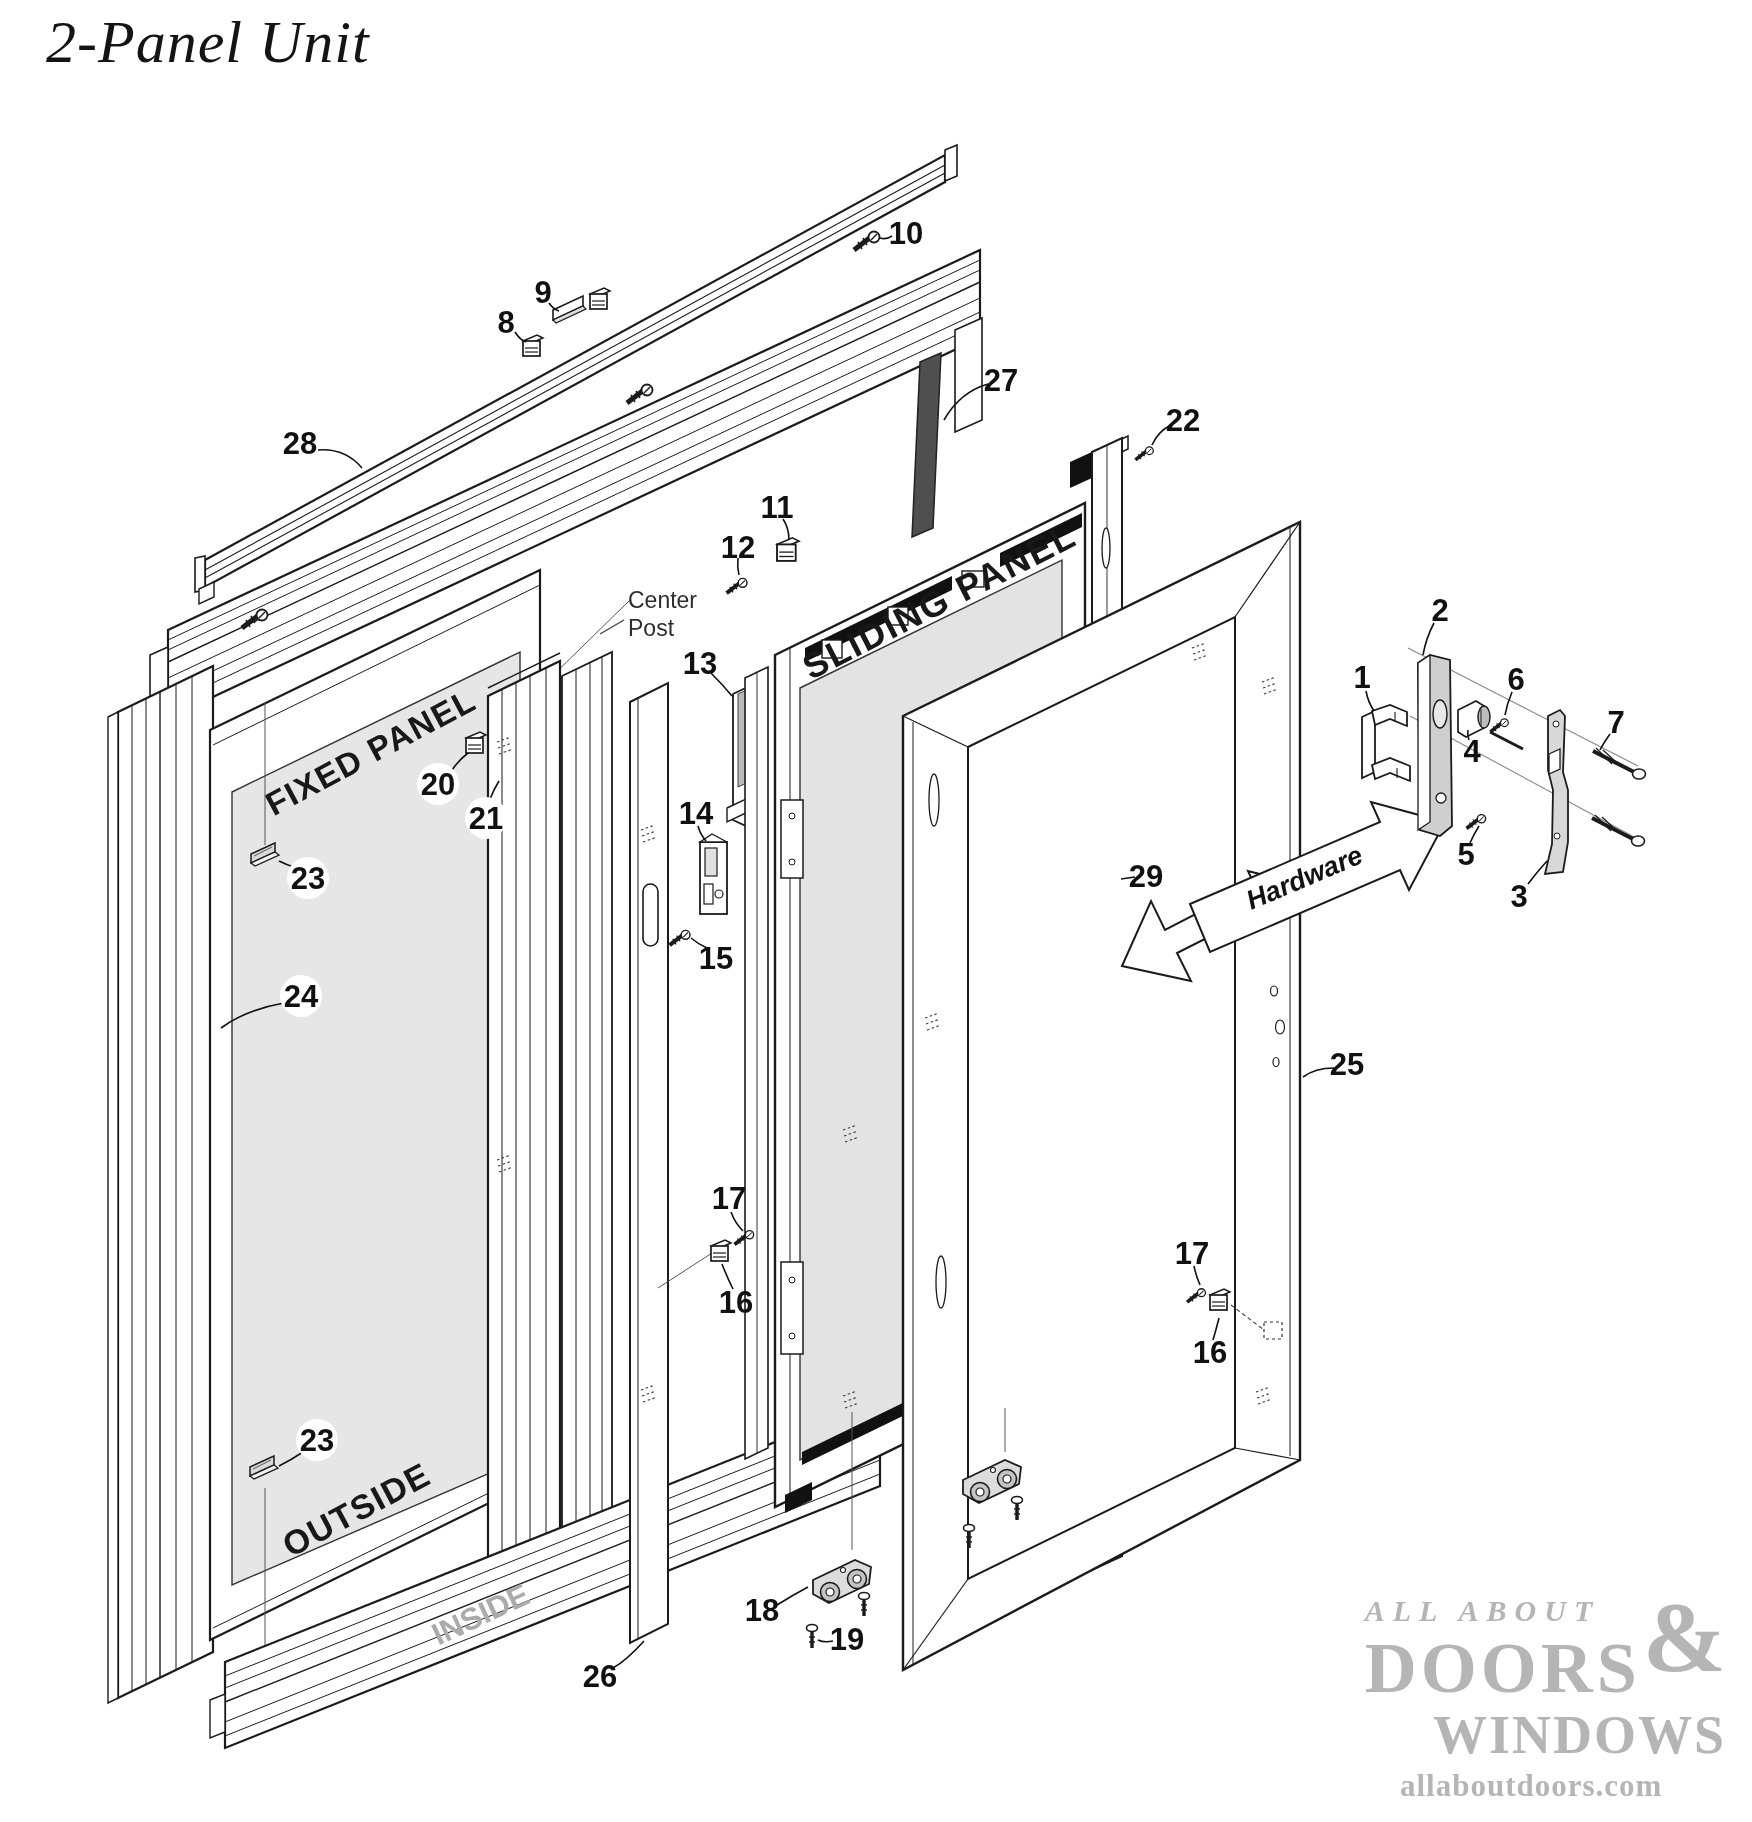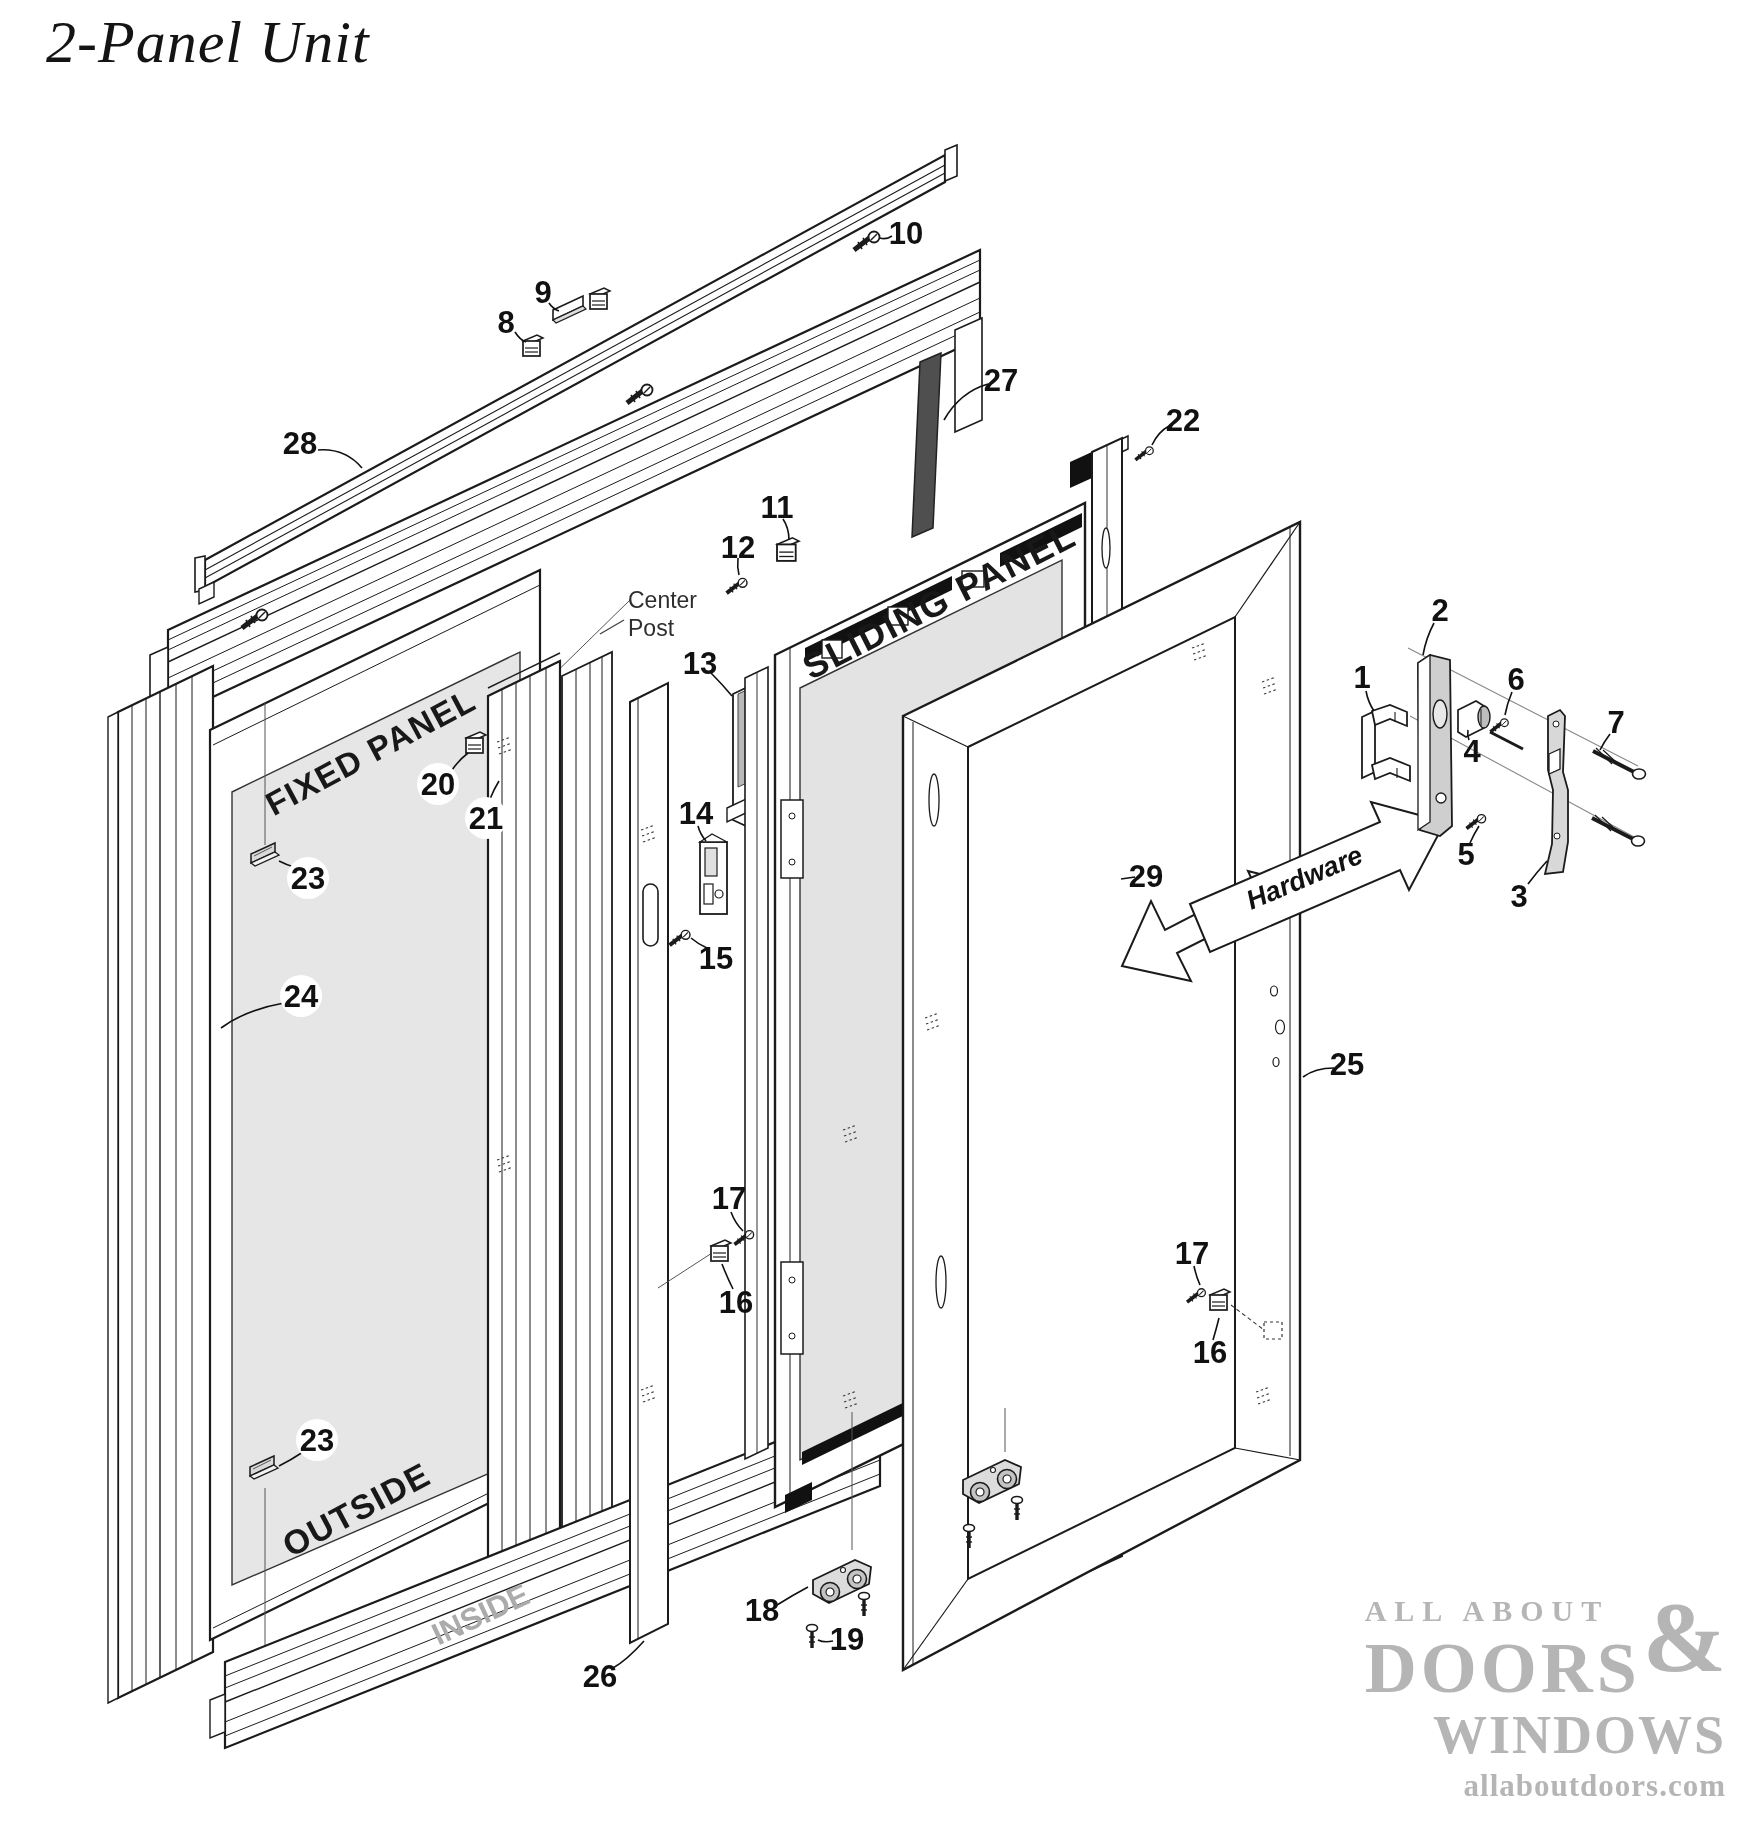--- a/index.html
+++ b/index.html
@@ -9,25 +9,25 @@
         font-style:italic;font-size:60px;color:#141414;letter-spacing:1px;text-align:right;}
   svg text{user-select:none;}
   .callout-num{font-family:"Liberation Sans",sans-serif;font-weight:bold;font-size:31px;fill:#111;}
   .panel-word{font-family:"Liberation Sans",sans-serif;font-weight:bold;fill:#181818;}
   .thin-word{font-family:"Liberation Sans",sans-serif;fill:#2e2e2e;}
   
   .watermark{position:absolute;left:1400px;top:1596px;width:326px;color:#b5b5b5;
        font-family:"Liberation Serif", serif;text-align:right;line-height:1;}
   .wm-row{display:flex;align-items:flex-start;justify-content:flex-end;}
   .wm-col{text-align:left;}
-  .wm-allabout{font-size:30px;font-weight:bold;letter-spacing:8px;margin-bottom:6px;white-space:nowrap;}
+  .wm-allabout{font-size:30px;font-weight:bold;letter-spacing:8px;margin-bottom:6px;white-space:nowrap;font-style:italic;}
   .wm-doors{font-size:72px;font-weight:bold;letter-spacing:4px;white-space:nowrap;}
   .wm-amp{font-size:100px;font-weight:bold;line-height:0.82;margin-left:2px;}
   .wm-windows{font-size:54px;font-weight:bold;letter-spacing:2px;margin-top:4px;white-space:nowrap;}
-  .wm-url{font-size:31px;font-weight:bold;letter-spacing:1px;margin-top:8px;text-align:right;}
+  .wm-url{font-size:31px;font-weight:bold;letter-spacing:1px;margin-top:8px;text-align:left;}
 </style>
 </head>
 <body>
 
 <div class="page">
 
   <div class="page-title">2-Panel Unit</div>
 
   <svg width="1752" height="1822" viewBox="0 0 1752 1822" style="position:absolute;left:0;top:0;">
     <defs>

